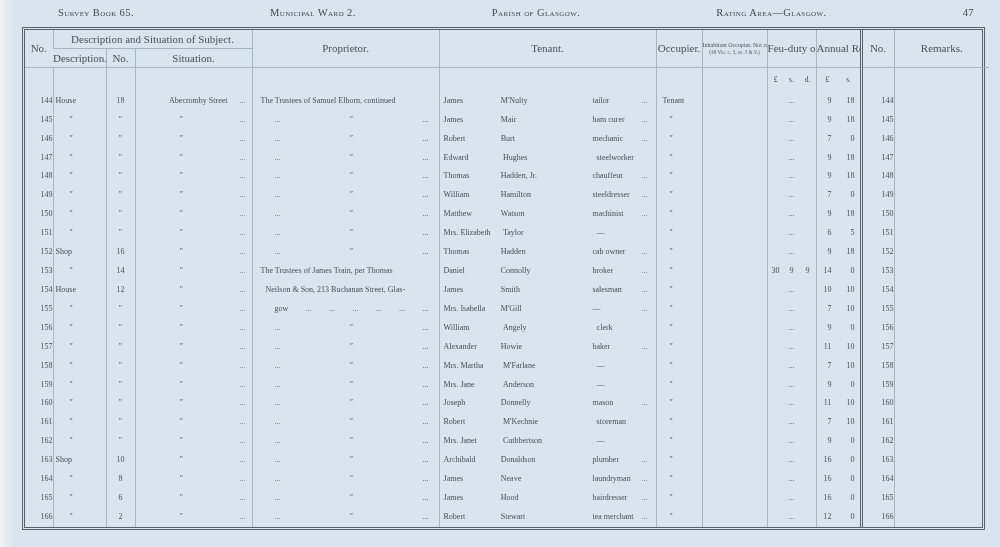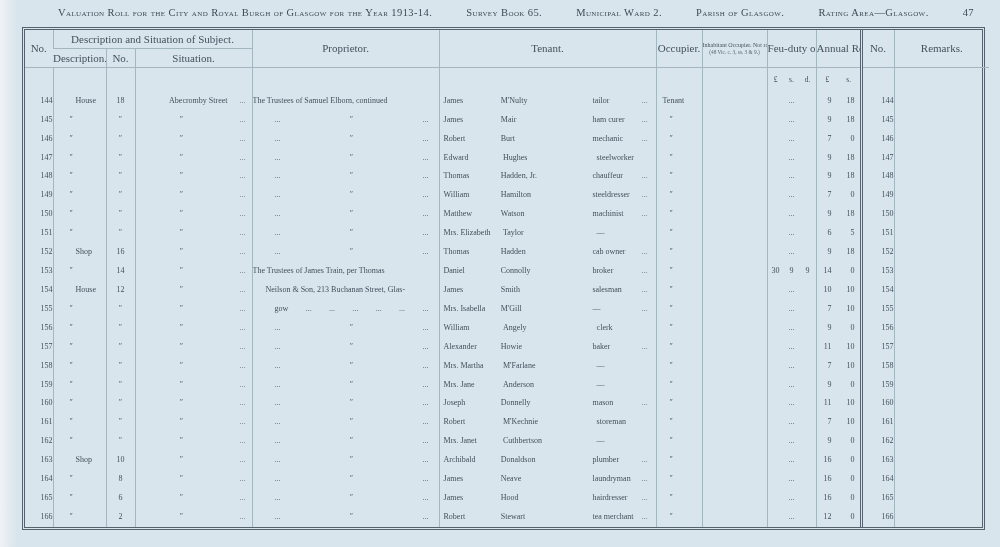--- a/index.html
+++ b/index.html
@@ -51,29 +51,29 @@
   thead th.note{font-size:6px;line-height:1.15;}
   thead th .tiny{font-size:5.3px;display:block;color:#5b6974;}
   
   .units td{height:11px;border-bottom:none;font-size:7.5px;}
   .uflex{display:flex;}
   .uflex span{flex:1;text-align:center;}
   
   tbody.data tr{height:9px;}
   tbody.data td{font-size:8px;}
   td.cno,td.cno2{text-align:right;}
-  td.cdesc{padding-left:22px;}
+  td.cdesc{padding-left:2px;}
   td.cdesc.dit{padding-left:16px;}
   td.cstno{text-align:center;}
   td.csit{}
   .sitflex{display:flex;width:100%;}
   .sitflex .txt{flex:1;text-align:right;padding-left:5px;}
   .sitflex .txt.dit{text-align:center;padding-left:0;}
   .sitflex .dots{width:18px;text-align:right;padding-right:6px;color:#5b6974;}
-  td.cprop .ptxt{display:block;padding-left:0;}
+  td.cprop .ptxt{display:block;padding-left:8px;}
   td.cprop .ptxt.indent{padding-left:13px;}
   td.cprop .spreadbox{display:flex;justify-content:space-between;padding:0 10px 0 22px;}
   .tflex{display:flex;width:100%;}
   .tflex .tf{width:70px;padding-left:4px;}
   .tflex .tl{width:68px;}
   .tflex .to{width:60px;margin-left:36px;}
   .tflex .td8{flex:1;text-align:right;padding-right:8px;color:#5b6974;}
   td.cocc{padding-left:6px;}
   td.cocc.dit{padding-left:13px;}
   td.cfeu .uflex span{flex:1;text-align:center;}
@@ -82,21 +82,20 @@
   td.crent .uflex span:last-child{padding-right:5px;flex:0 0 16px;}
   tbody.fill td{height:auto;}
   .dit{color:#4a5864;}
 </style>
 </head>
 <body>
 
 <div class="edge-light"></div>
 
 <div class="page-head">
-  <span>Valuation Roll for the City and Royal Burgh of Glasgow for the Year 1913-14.</span>
   <span>Survey Book 65.</span>
   <span>Municipal Ward 2.</span>
   <span>Parish of Glasgow.</span>
   <span>Rating Area—Glasgow.</span>
   <span>47</span>
 </div>
 
 <div class="sheet">
 <table>
   <colgroup>

